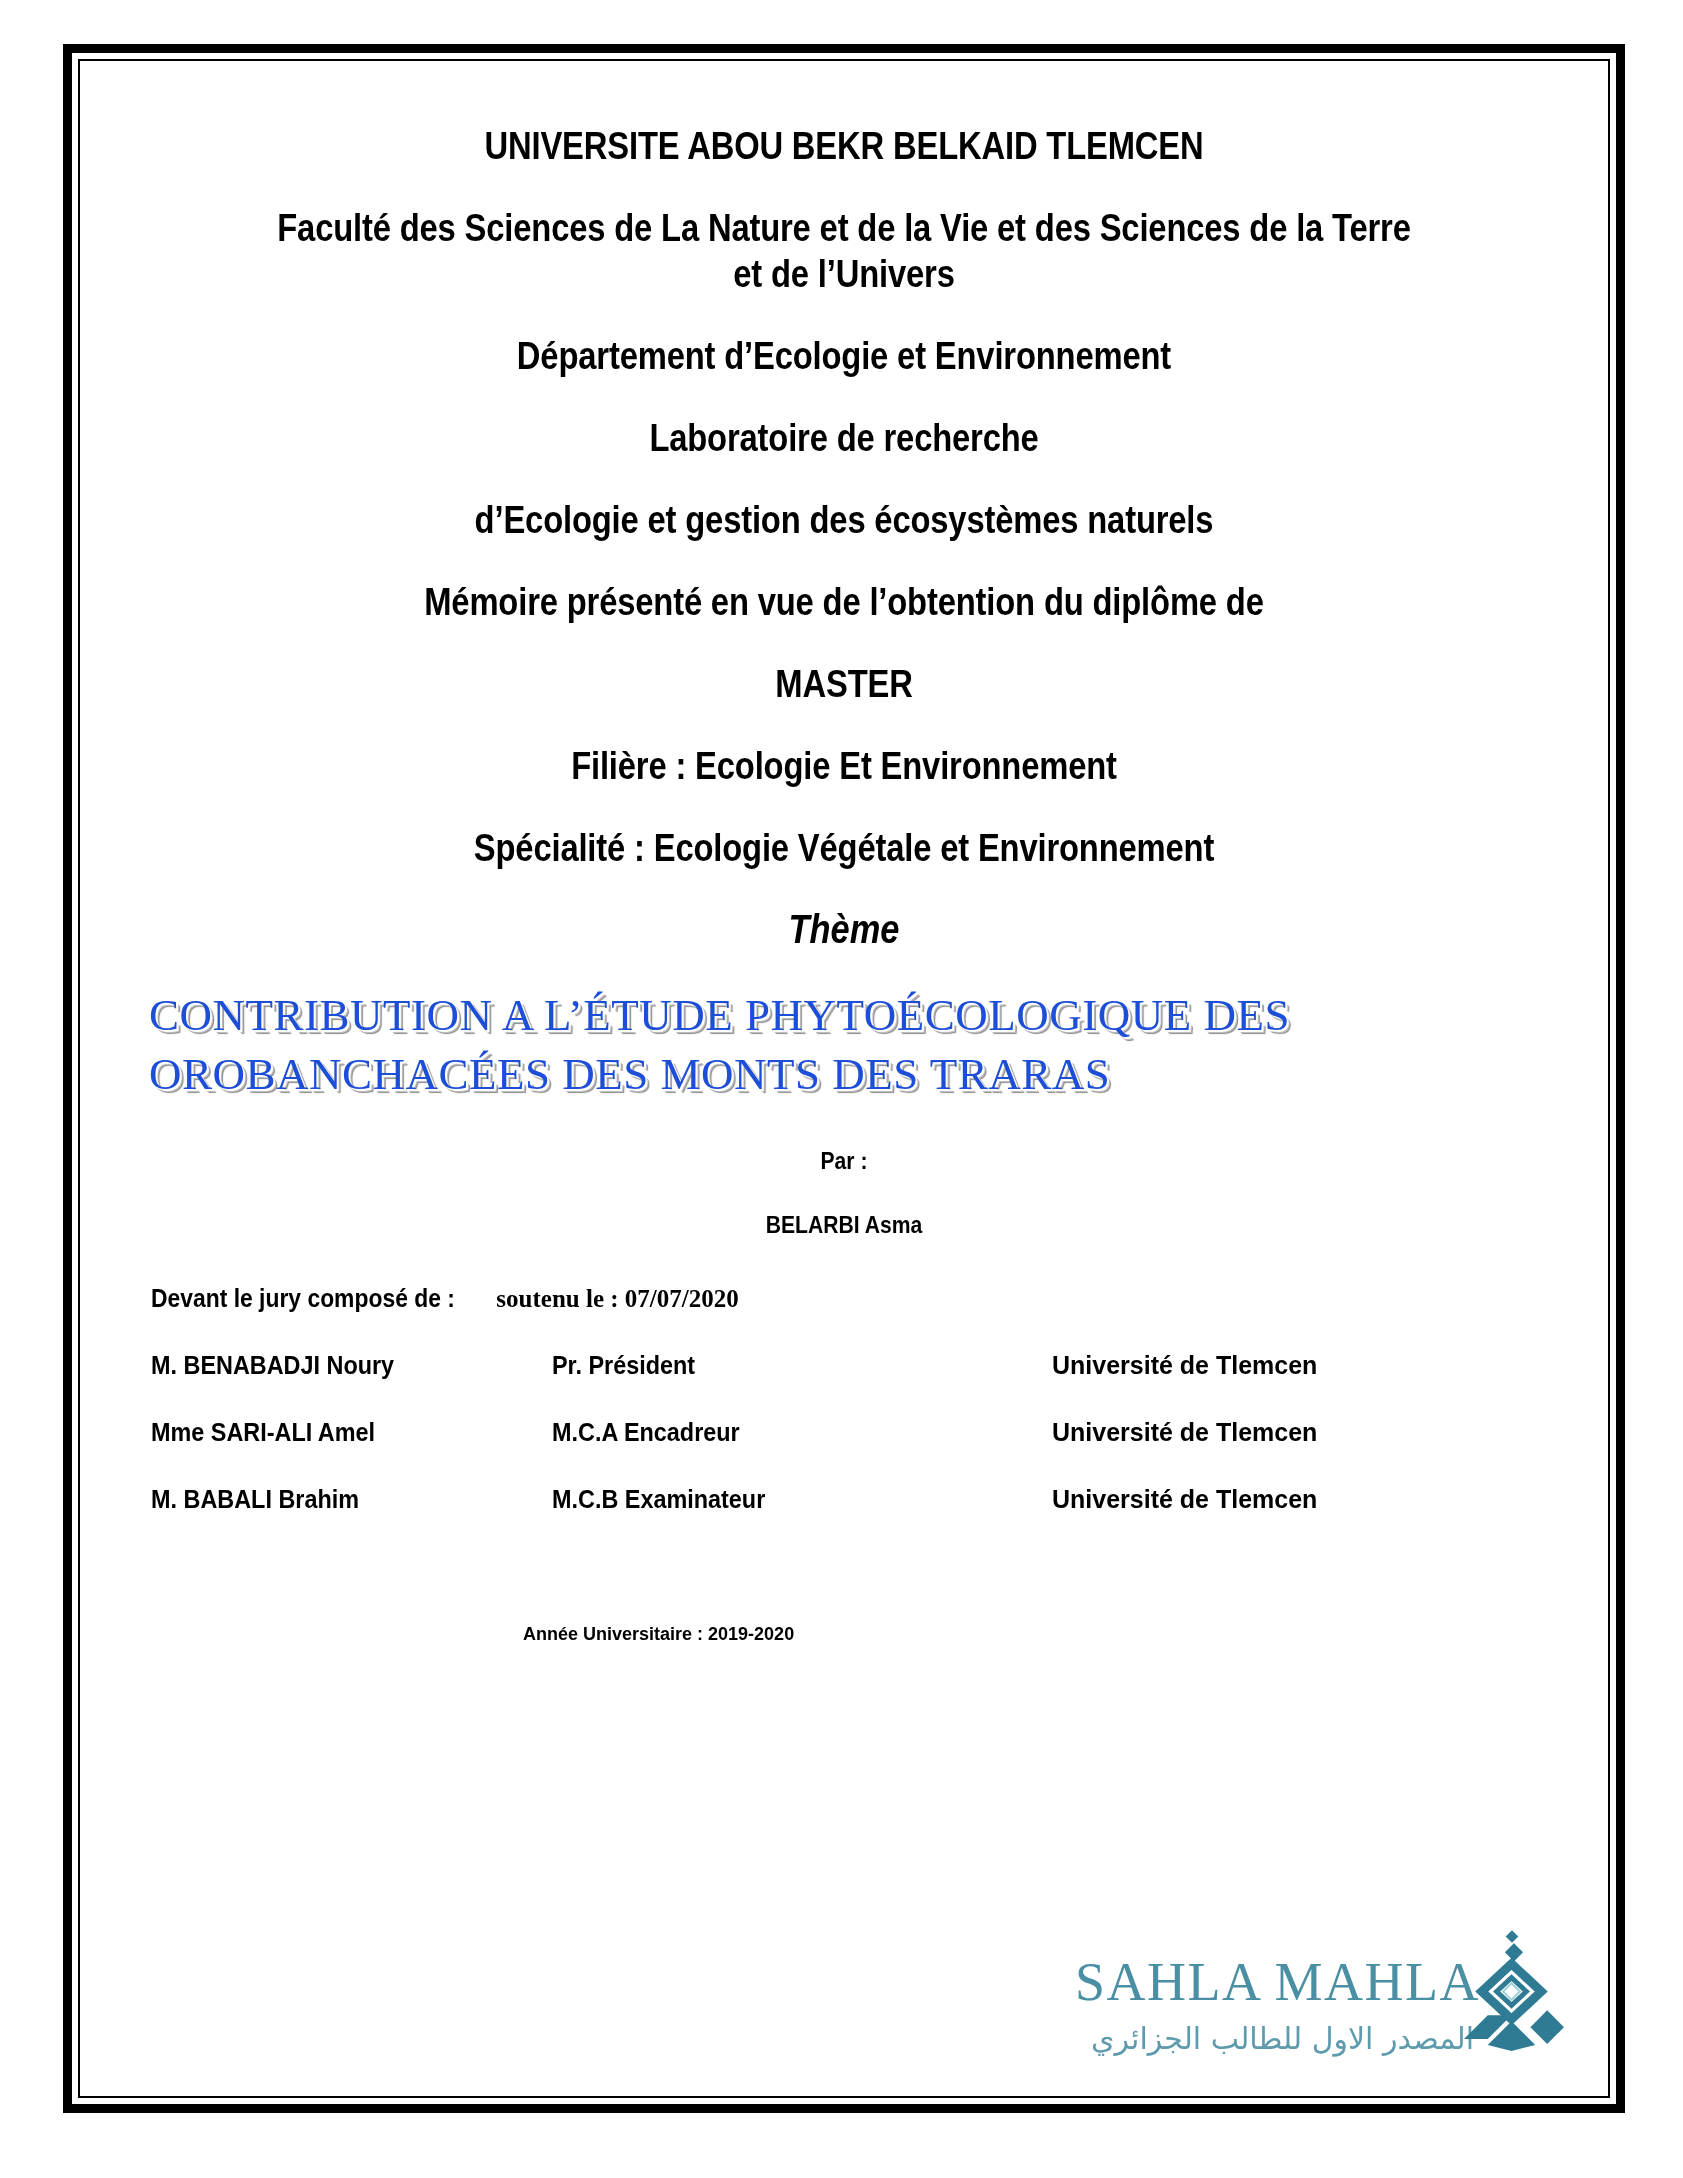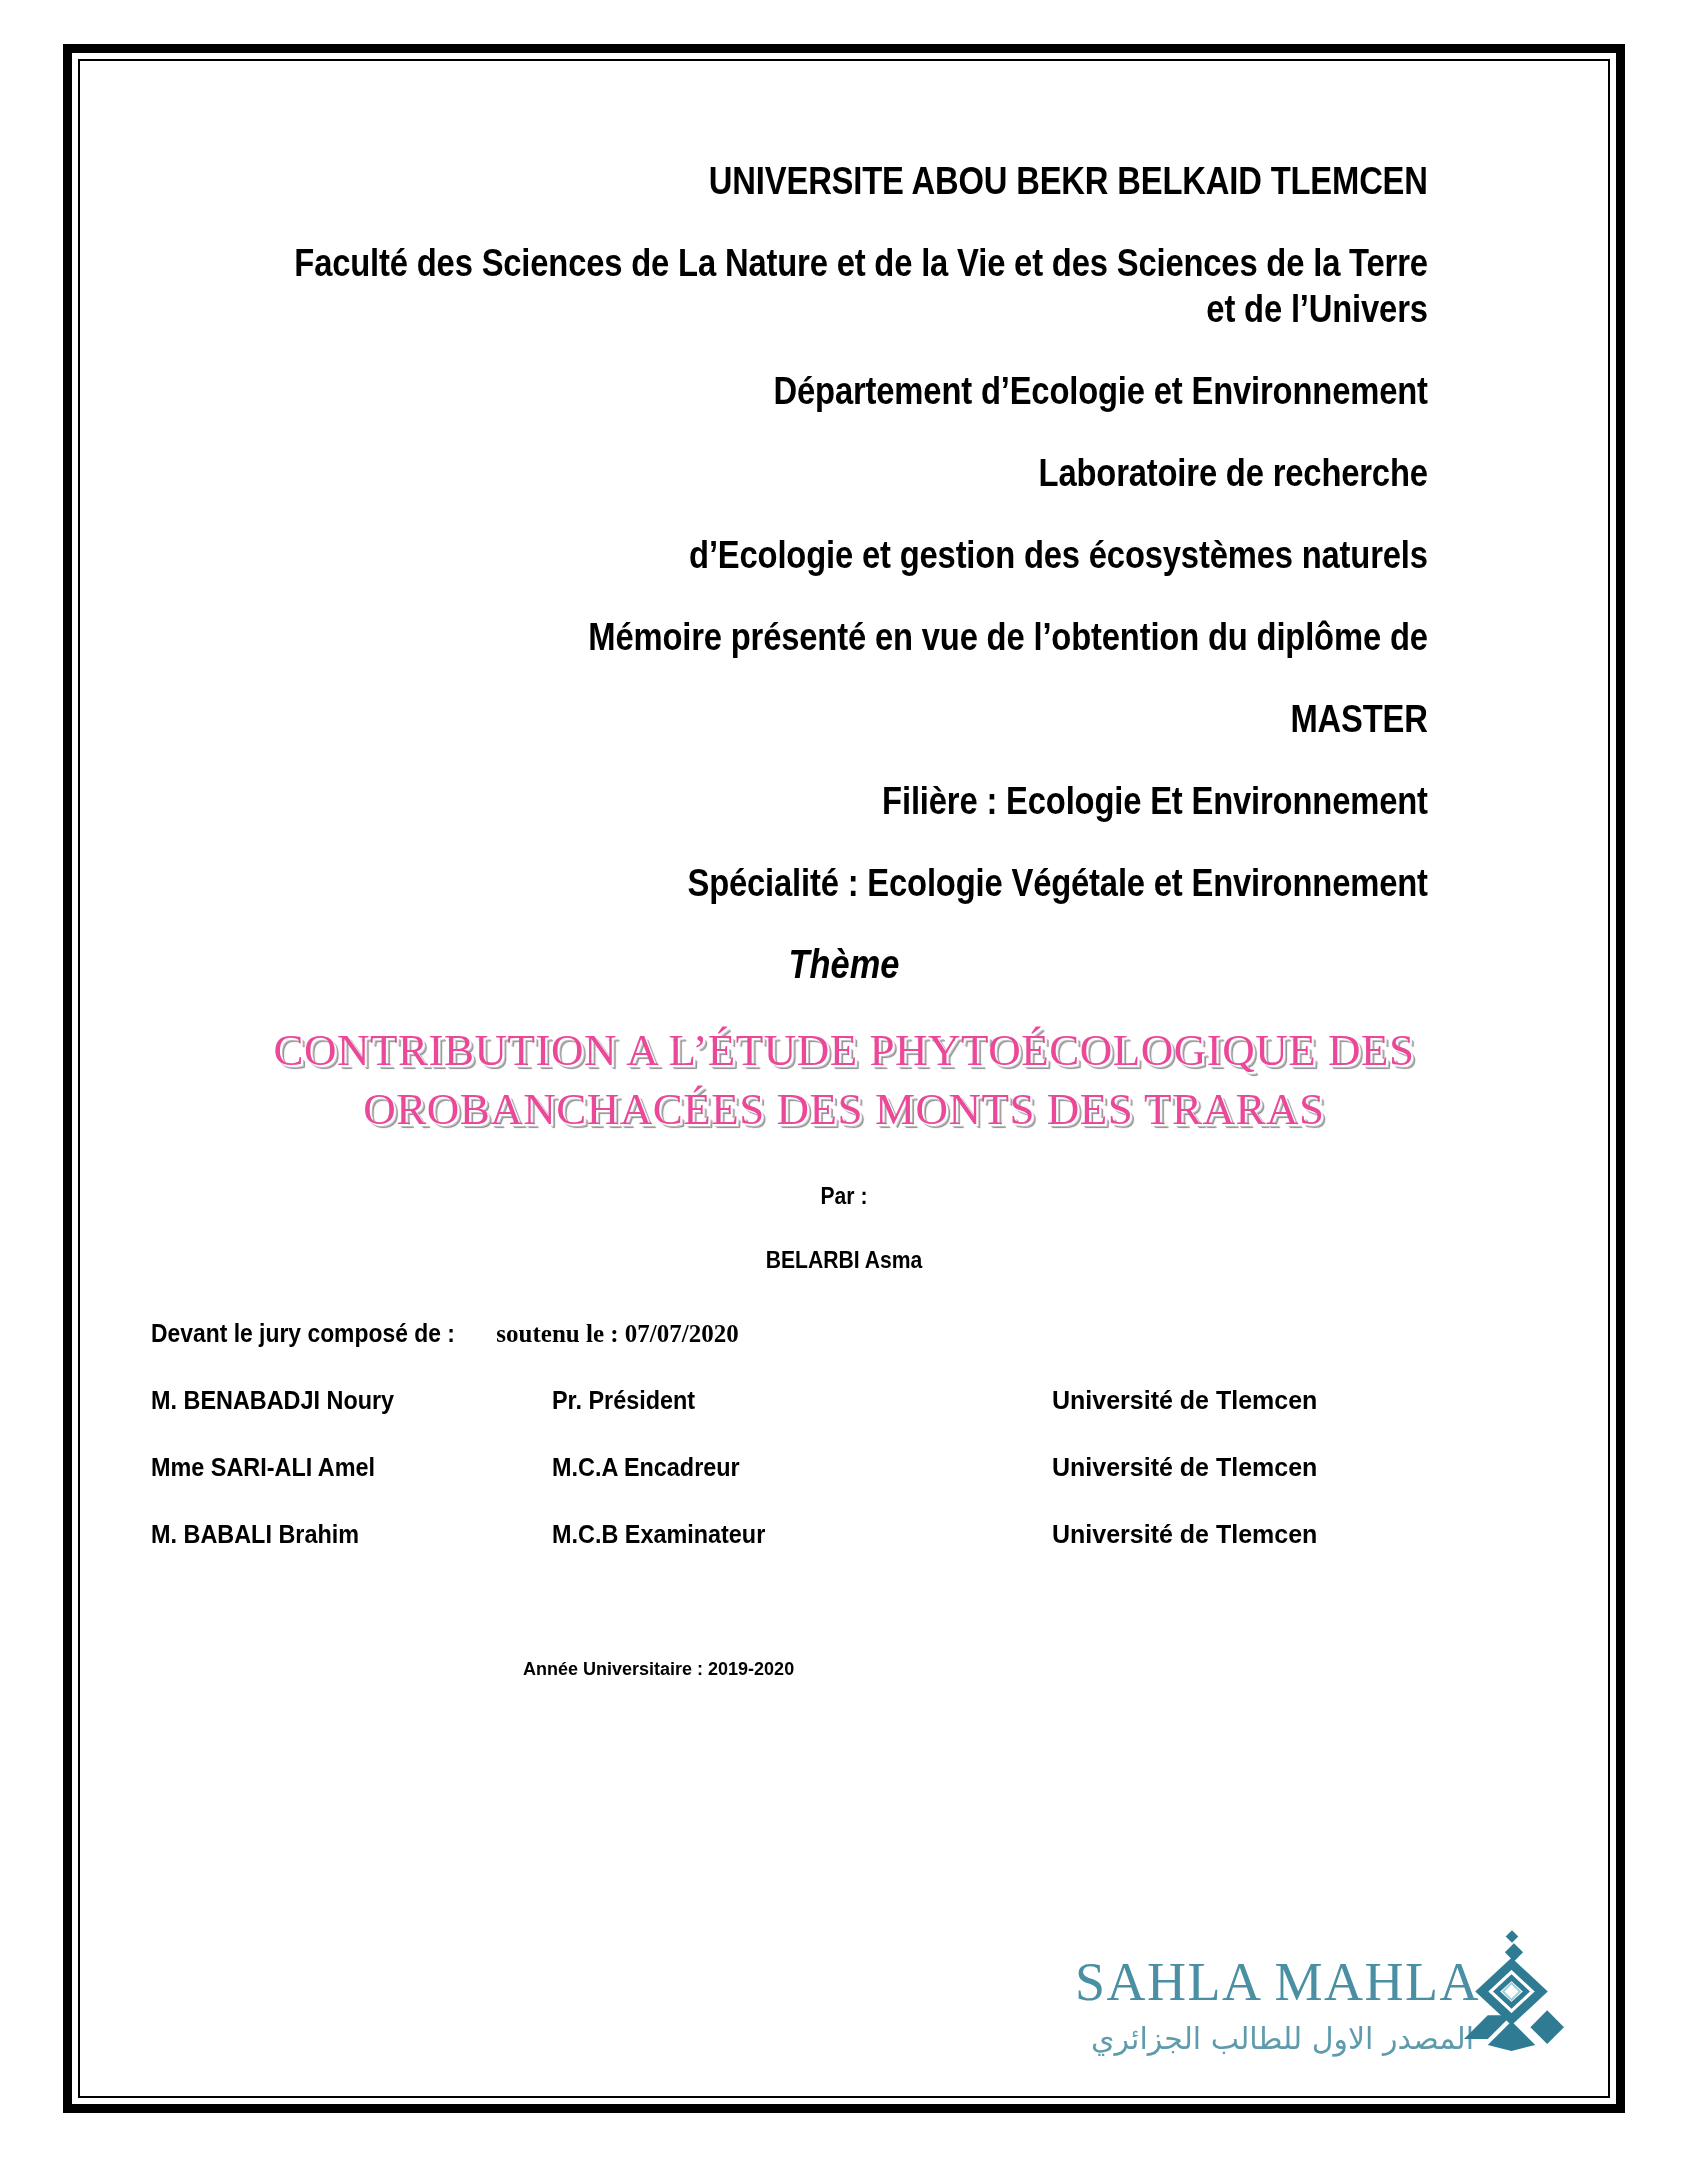--- a/index.html
+++ b/index.html
@@ -42,22 +42,22 @@
     left: 0;
     top: 0;
     width: 100%;
     height: 100%;
     box-sizing: border-box;
     padding: 0 77px;
   }
 
   
   .inst-block {
-    padding-top: 105px;
-    text-align: right;
+    padding-top: 70px;
+    text-align: center;
   }
   .inst-line {
     font-family: "Liberation Sans Narrow", "Liberation Sans", sans-serif;
     font-weight: bold;
     font-size: 39px;
     line-height: 1.18;
     letter-spacing: -0.2px;
     transform: scaleX(0.84);
     transform-origin: center center;
     white-space: nowrap;
@@ -71,27 +71,26 @@
     font-family: "Liberation Sans Narrow", "Liberation Sans", sans-serif;
     font-weight: bold;
     font-style: italic;
     font-size: 40px;
     transform: scaleX(0.86);
     margin: 30px 0 34px 0;
   }
 
   
   .theme-title {
-    text-align: center;
     font-family: "Liberation Serif", "DejaVu Serif", serif;
     font-weight: normal;
     font-size: 45px;
     line-height: 1.30;
     letter-spacing: 0.5px;
-    color: #ec4899;
+    color: #1d4ed8;
     text-shadow: 2px 2px 0 #ffffff, 3px 3px 0 #bdbdbd, 4px 4px 1px #8c8c8c;
     margin: 16px 0 10px 0;
     font-variant: small-caps;
     text-transform: uppercase;
   }
   .theme-title .tt-line { display: block; }
 
   
   .par-line, .author-line {
     text-align: center;

